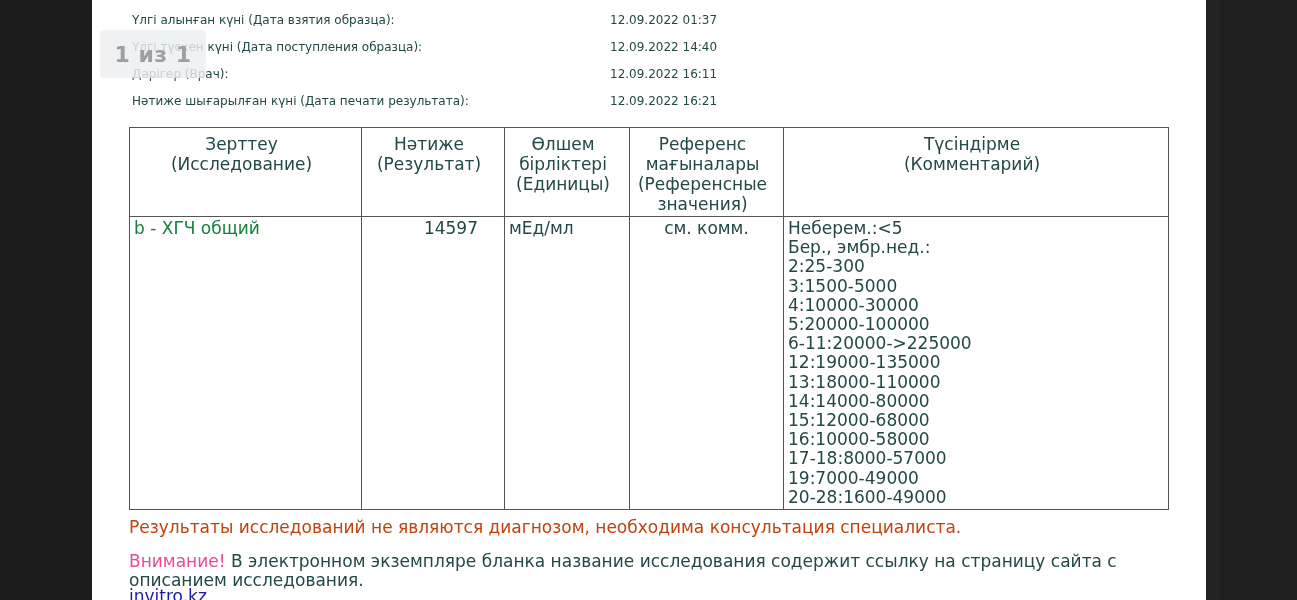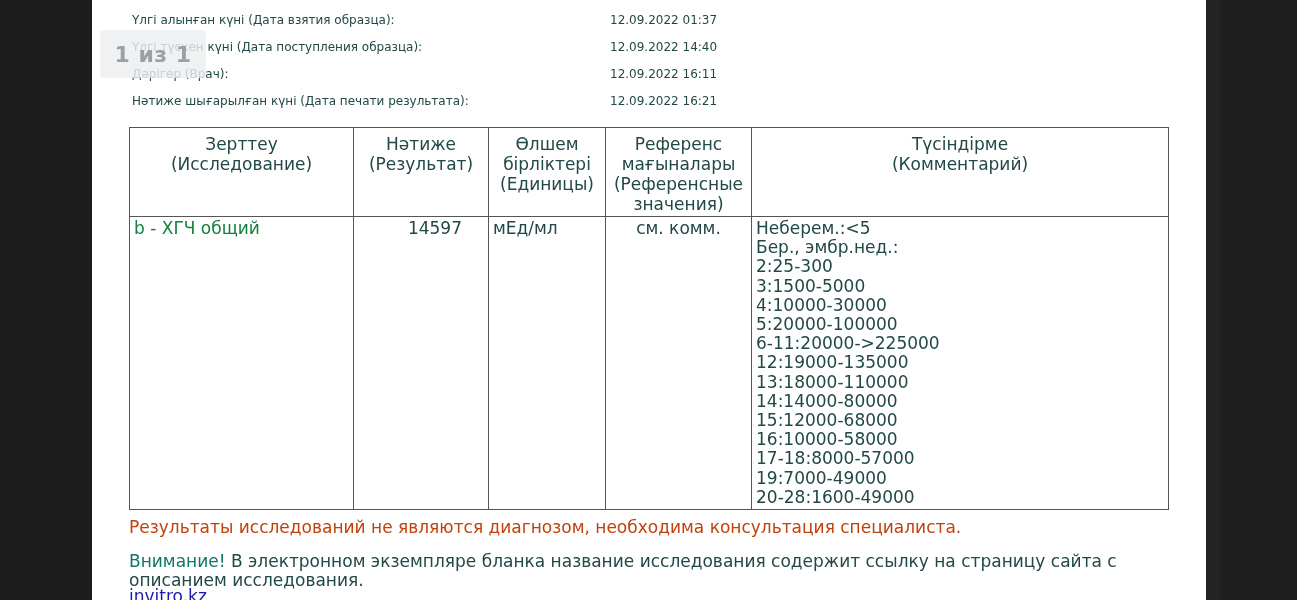--- a/index.html
+++ b/index.html
@@ -26,32 +26,32 @@
     color:#9aa0a4; font-size:22px; font-weight:bold;
     display:flex; align-items:center; justify-content:center;
     letter-spacing:0.5px;
   }
 
   table.results {
     position:absolute; left:37px; top:127px; width:1040px;
     border-collapse:collapse; font-size:17px; color:#234848;
   }
   table.results th, table.results td { border:1.5px solid #555; vertical-align:top; }
-  table.results th { font-weight:normal; text-align:center; line-height:20px; padding:6px 4px 2px 4px; height:80px; }
+  table.results th { font-weight:normal; text-align:center; line-height:20px; padding:6px 12px 2px 4px; height:80px; }
   table.results td { line-height:19.2px; padding:2px 4px; }
   .c1 { width:215px; } .c2 { width:126px; } .c3 { width:108px;margin-top:12px; } .c4 { width:137px; }
   td.test-name { color:#15803d; }
   td.result { text-align:right; padding-right:26px !important; }
   td.ref { text-align:center; }
   td.comment { height:287px; }
   .comment-line { display:block; white-space:nowrap; }
 
   .disclaimer { position:absolute; left:37px; top:517px; font-size:17px; color:#c2410c; white-space:nowrap; }
   .attention { position:absolute; left:37px; top:552px; width:1050px; font-size:17px; line-height:19px; color:#234848; }
-  .attention .warn { color:#0f766e; }
+  .attention .warn { color:#ec4899; }
   .site-link { position:absolute; left:37px; top:586px; font-size:17px; color:#1a1ab0; text-decoration:underline; }
 </style>
 </head>
 <body>
 
 <div class="left-gutter"></div>
 <div class="right-gutter">
     <div class="strip"></div>
   </div>
 

